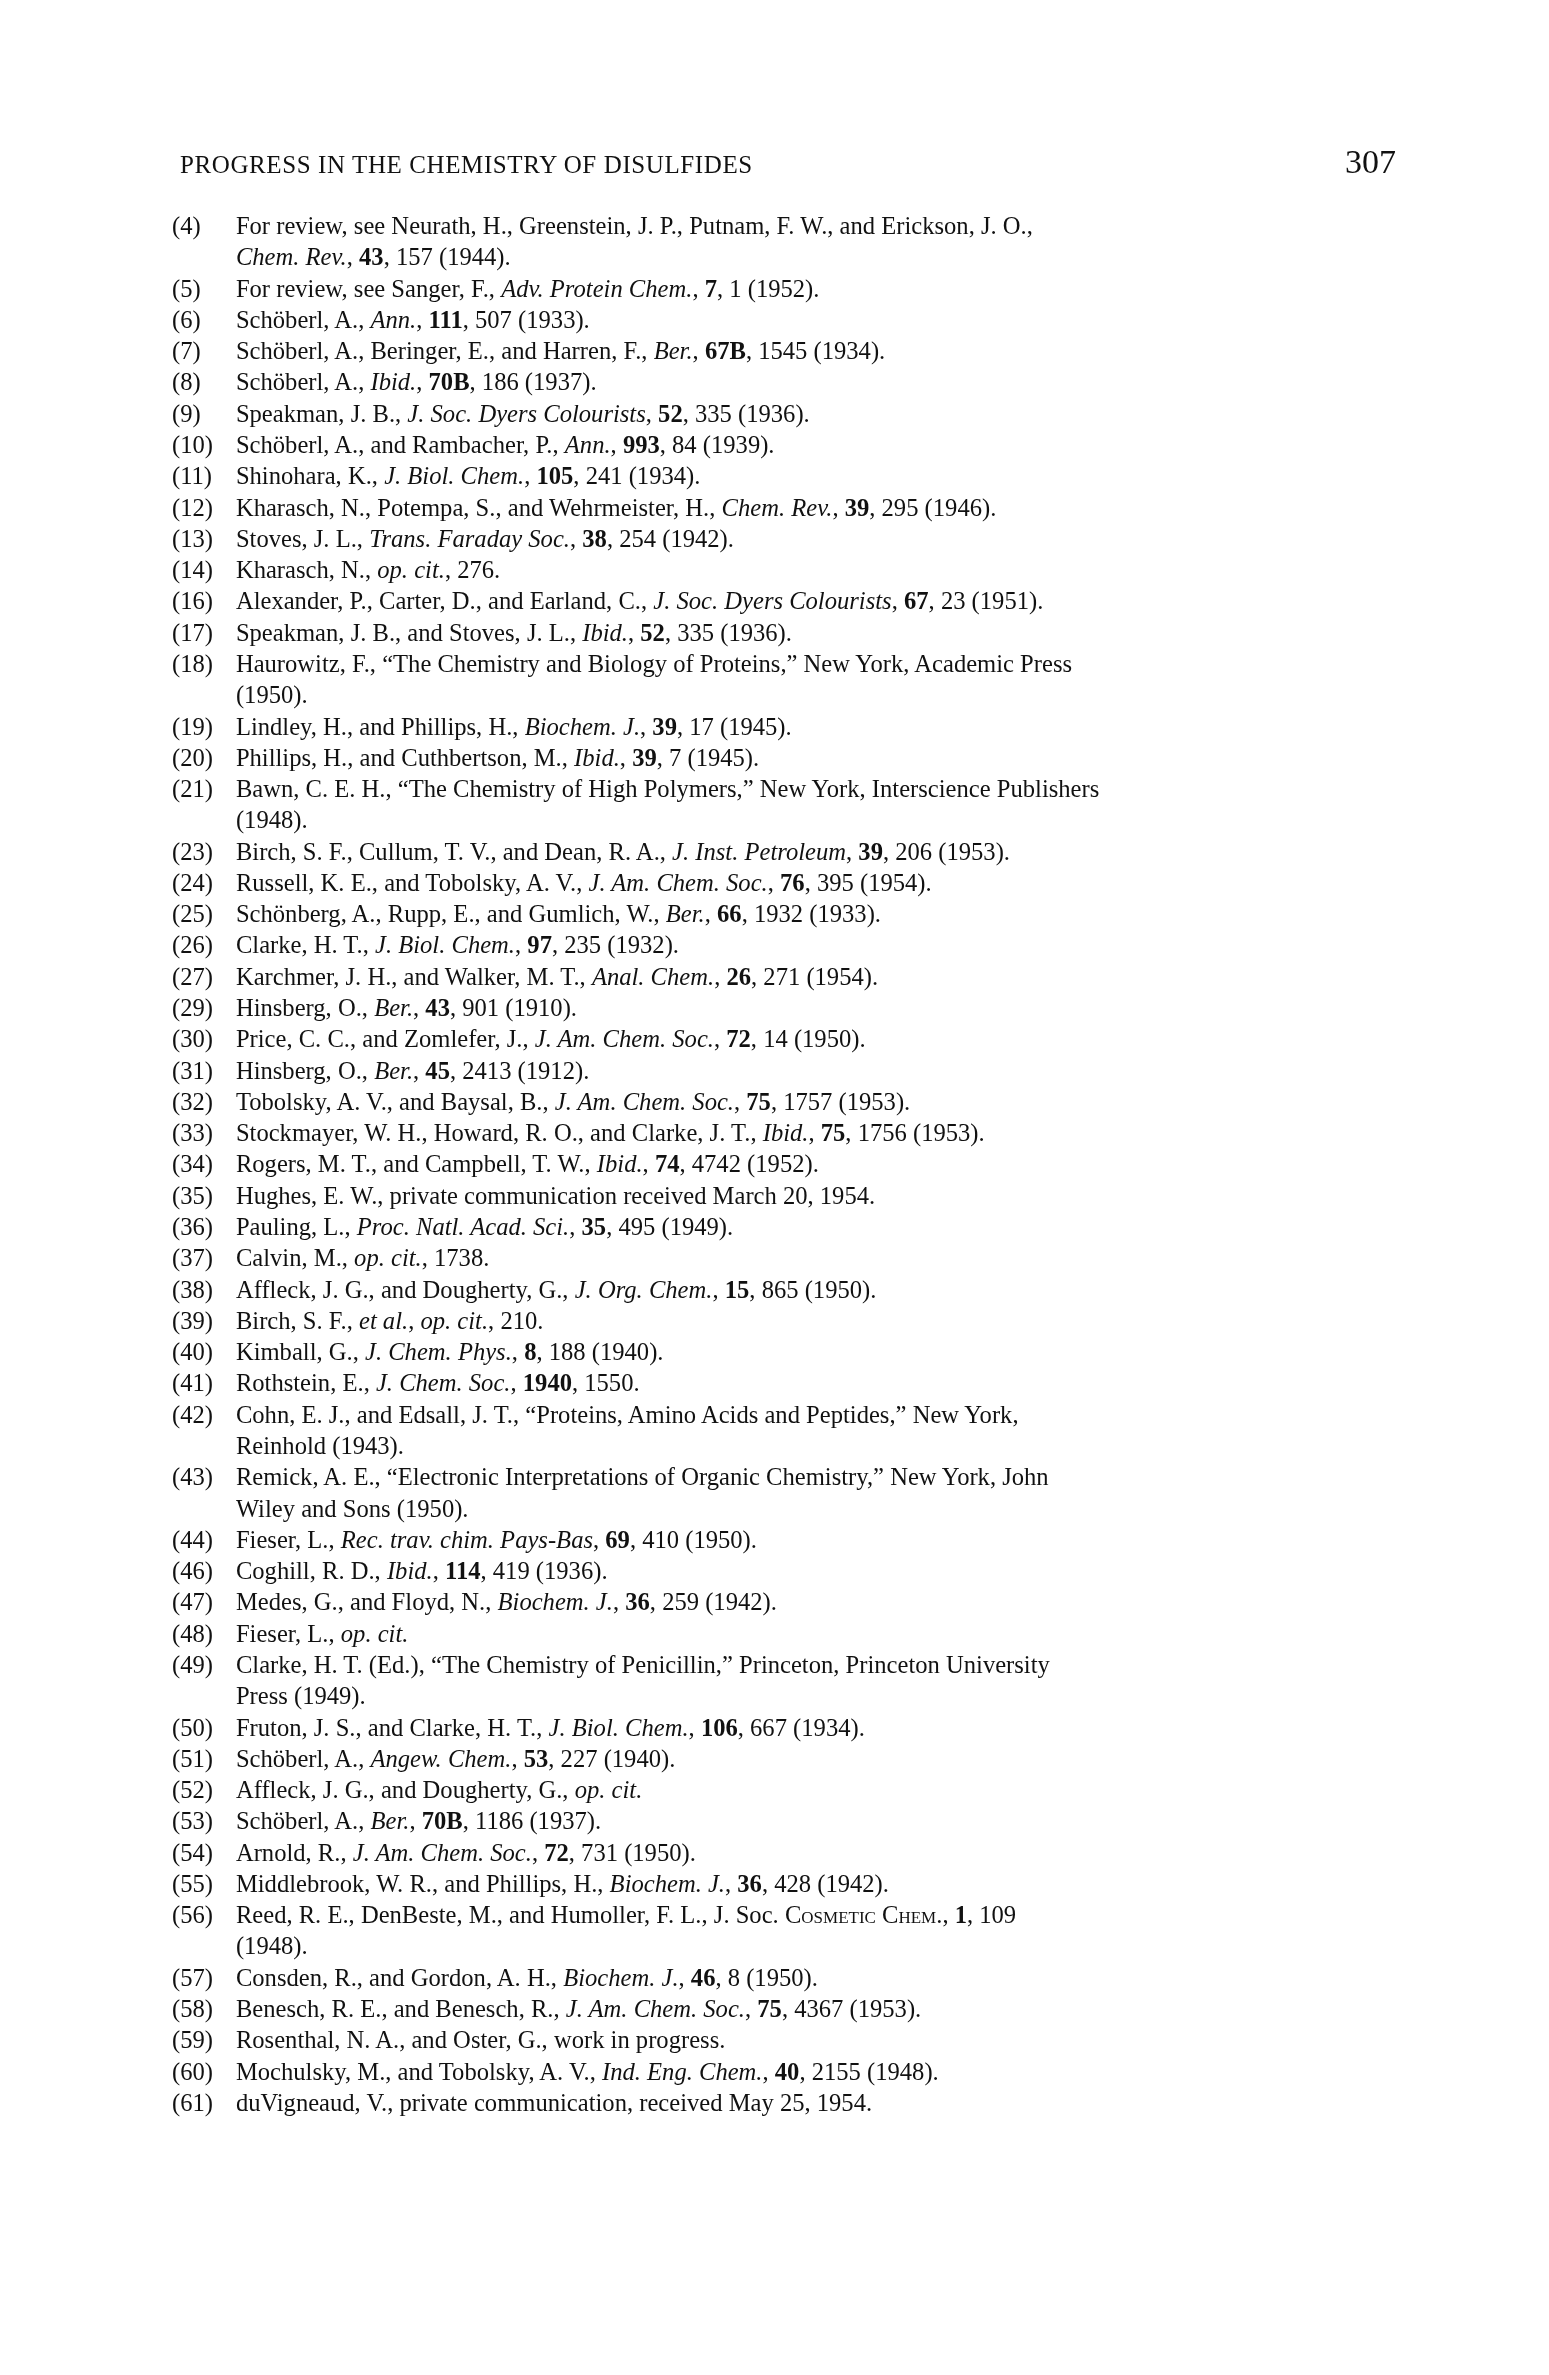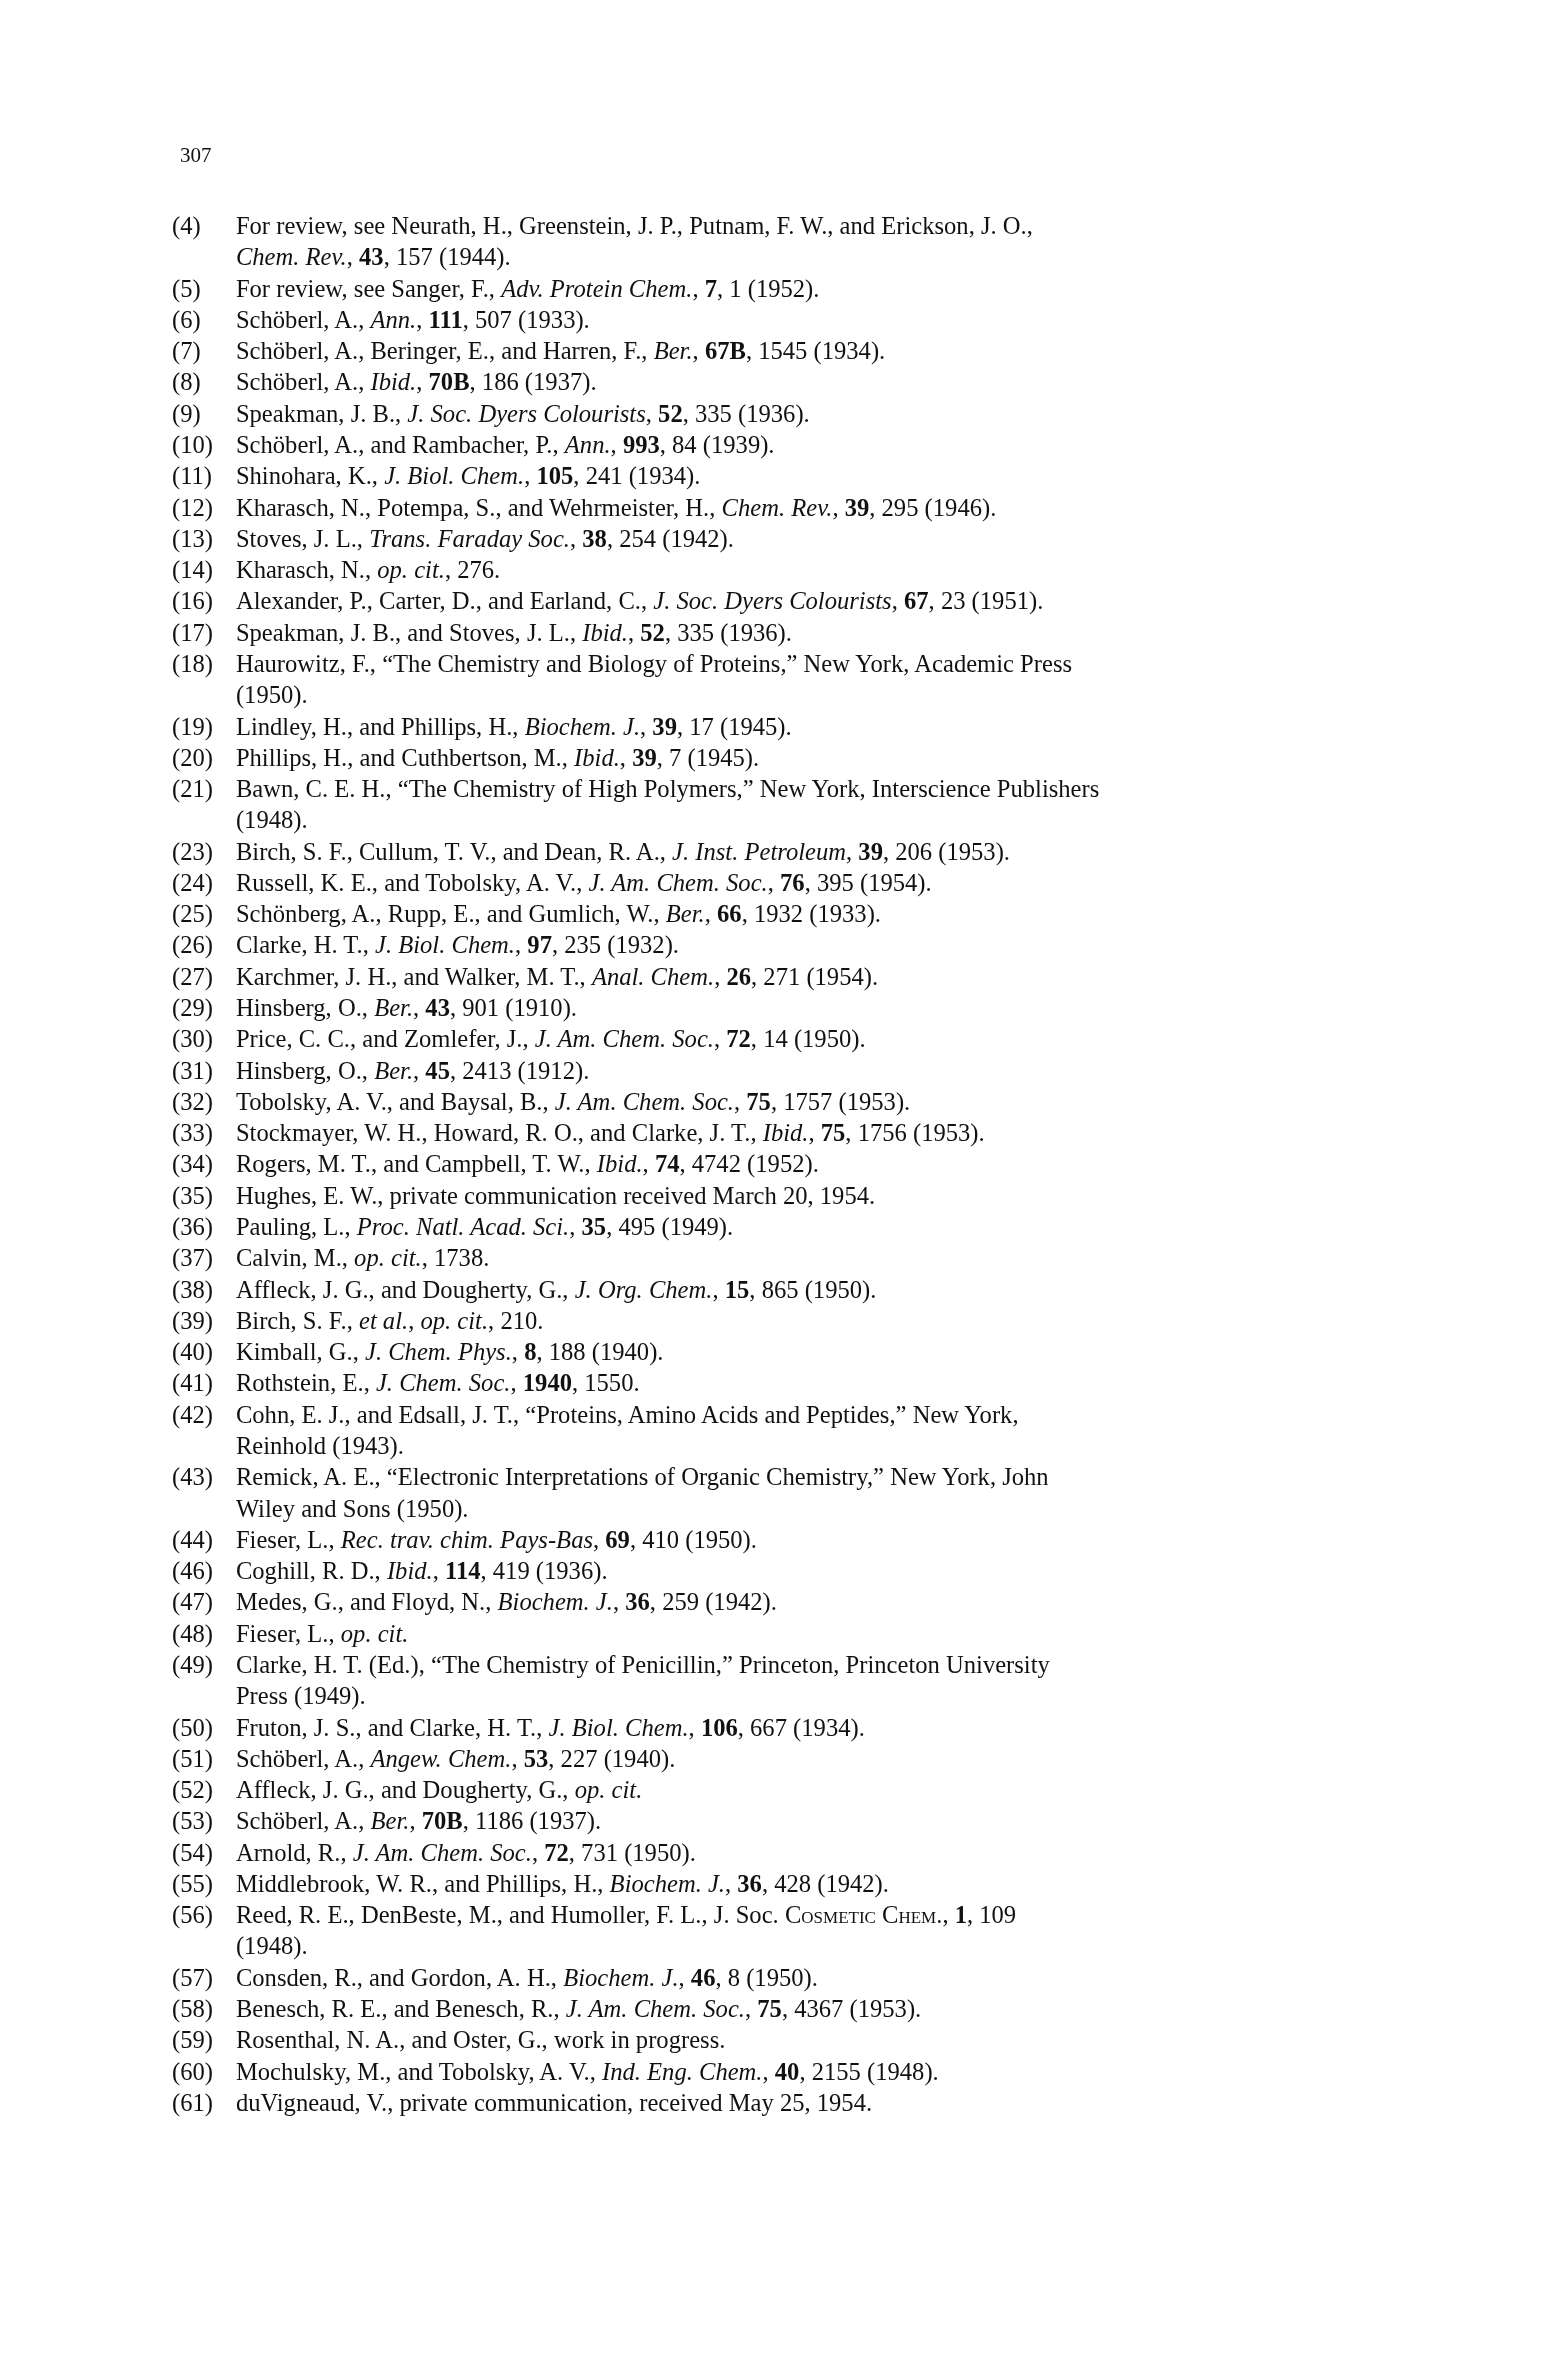--- a/index.html
+++ b/index.html
@@ -30,21 +30,21 @@
     display: flex;
     align-items: baseline;
     justify-content: space-between;
   }
   .running-head .title {
     font-size: 25px;
     letter-spacing: 0.6px;
     white-space: nowrap;
   }
   .running-head .folio {
-    font-size: 21px;
+    font-size: 34px;
   }
   .refs {
     position: absolute;
     top: 210px;
     left: 172px;
     right: 116px;
     font-size: 24.6px;
     line-height: 1.272;
   }
   .ref {
@@ -72,20 +72,21 @@
   i { }
   b { font-weight: bold; }
   .sc { font-variant: small-caps; }
 </style>
 </head>
 <body>
 
 <div class="page">
 
   <div class="running-head">
+    <span class="title">PROGRESS IN THE CHEMISTRY OF DISULFIDES</span>
     <span class="folio">307</span>
   </div>
 
   <div class="refs" id="reference-list">
       <div class="ref">
         <span class="num">(4)</span>
         <span class="body">For review, see Neurath, H., Greenstein, J. P., Putnam, F. W., and Erickson, J. O.,<span class="cont"><i>Chem. Rev.</i>, <b>43</b>, 157 (1944).</span></span>
       </div>
       <div class="ref">
         <span class="num">(5)</span>

